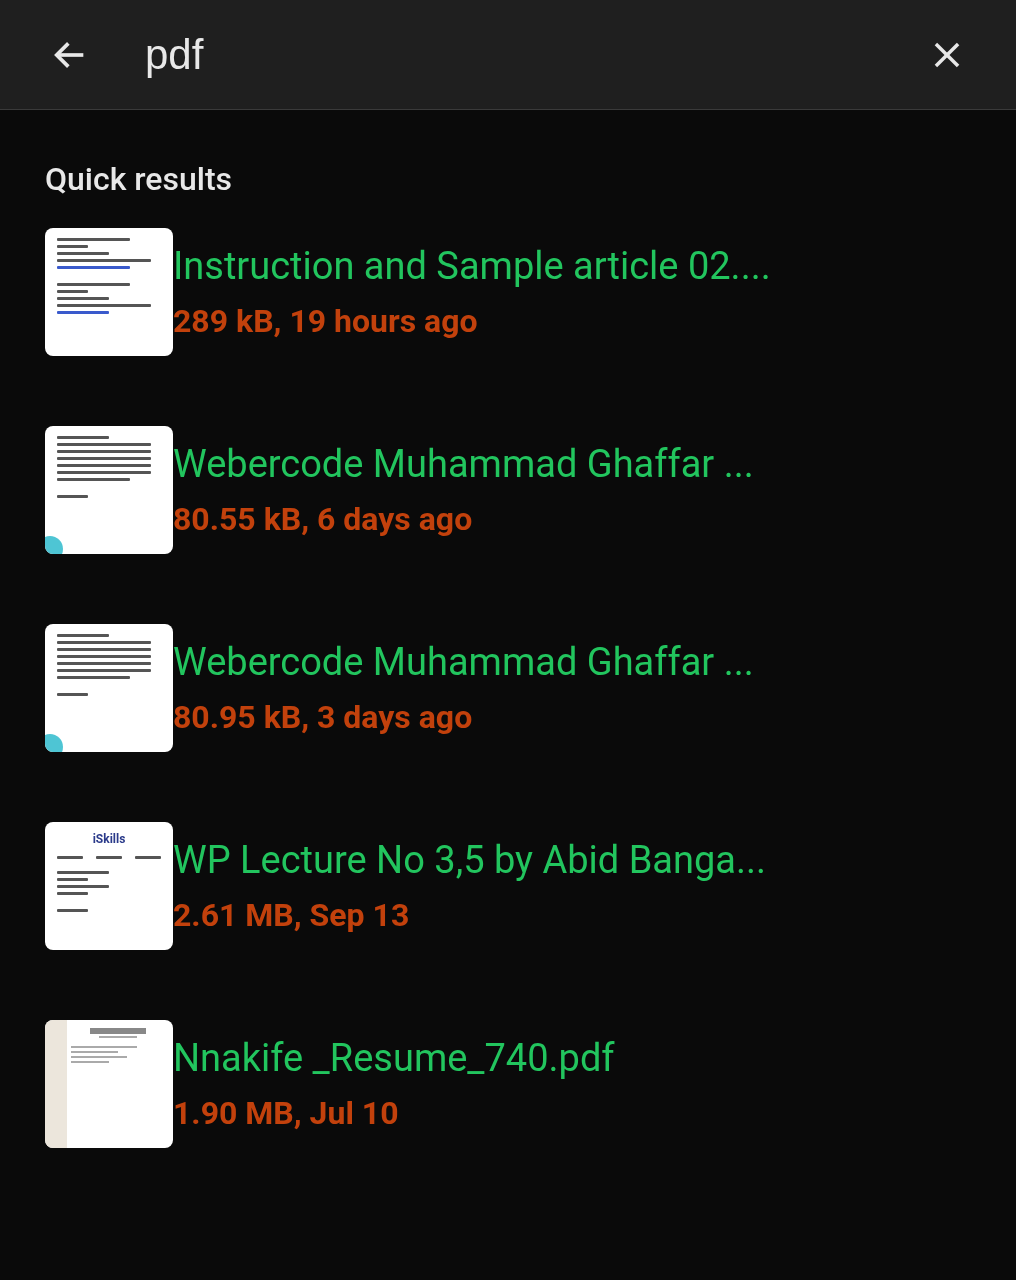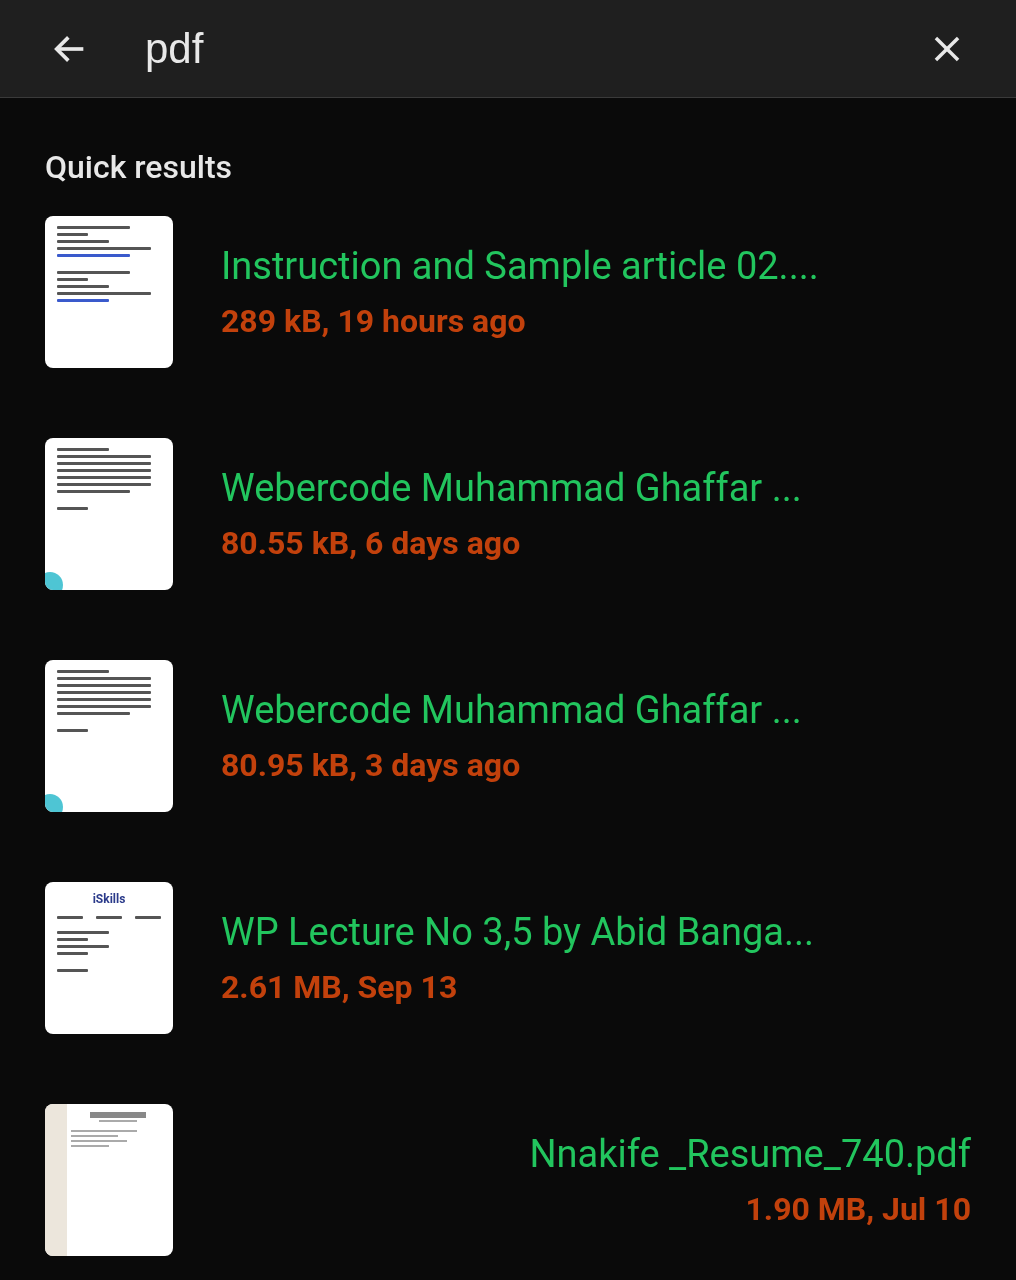--- a/index.html
+++ b/index.html
@@ -9,21 +9,21 @@
     }
     body {
       background: #0a0a0a;
       font-family: -apple-system, BlinkMacSystemFont, 'Segoe UI', Roboto, sans-serif;
       width: 1016px;
       height: 1280px;
       overflow: hidden;
     }
     .search-bar {
       background: #1f1f1f;
-      height: 98px;
+      height: 110px;
       display: flex;
       align-items: center;
       padding: 0 50px;
       border-bottom: 1px solid #3a3a3a;
     }
     .back-icon {
       width: 40px;
       height: 40px;
       color: #e8e8e8;
       cursor: pointer;
@@ -57,25 +57,24 @@
       margin-bottom: 30px;
     }
     .result-item {
       display: flex;
       align-items: center;
       margin-bottom: 70px;
       cursor: pointer;
     }
     .thumbnail {
       width: 128px;
-      height: 152px;
+      height: 128px;
       background: #ffffff;
       border-radius: 8px;
       flex-shrink: 0;
-      margin-right: 48px;
       position: relative;
       overflow: hidden;
       padding: 10px 12px;
     }
     .thumb-line {
       height: 3px;
       background: #555;
       margin-bottom: 4px;
       border-radius: 1px;
     }
@@ -232,21 +231,21 @@
       <div class="thumb-line w30"></div>
       <div class="thumb-gap"></div>
       <div class="thumb-line w30"></div>
     </div>
     <div class="result-text">
       <div class="result-title">WP Lecture No 3,5 by Abid Banga...</div>
       <div class="result-meta">2.61 MB, Sep 13</div>
     </div>
   </div>
 
-  <div class="result-item" style="margin-bottom:0;text-align:right;">
+  <div class="result-item" style="margin-bottom:0;">
     <div class="thumbnail" style="padding:8px;">
       <div class="thumb-sidebar"></div>
       <div class="thumb-content-right">
         <div class="thumb-title-bar"></div>
         <div class="thumb-tiny-line" style="width:40%;margin:0 auto 8px;"></div>
         <div class="thumb-tiny-line" style="width:70%"></div>
         <div class="thumb-tiny-line" style="width:50%"></div>
         <div class="thumb-tiny-line" style="width:60%"></div>
         <div class="thumb-tiny-line" style="width:40%"></div>
       </div>

